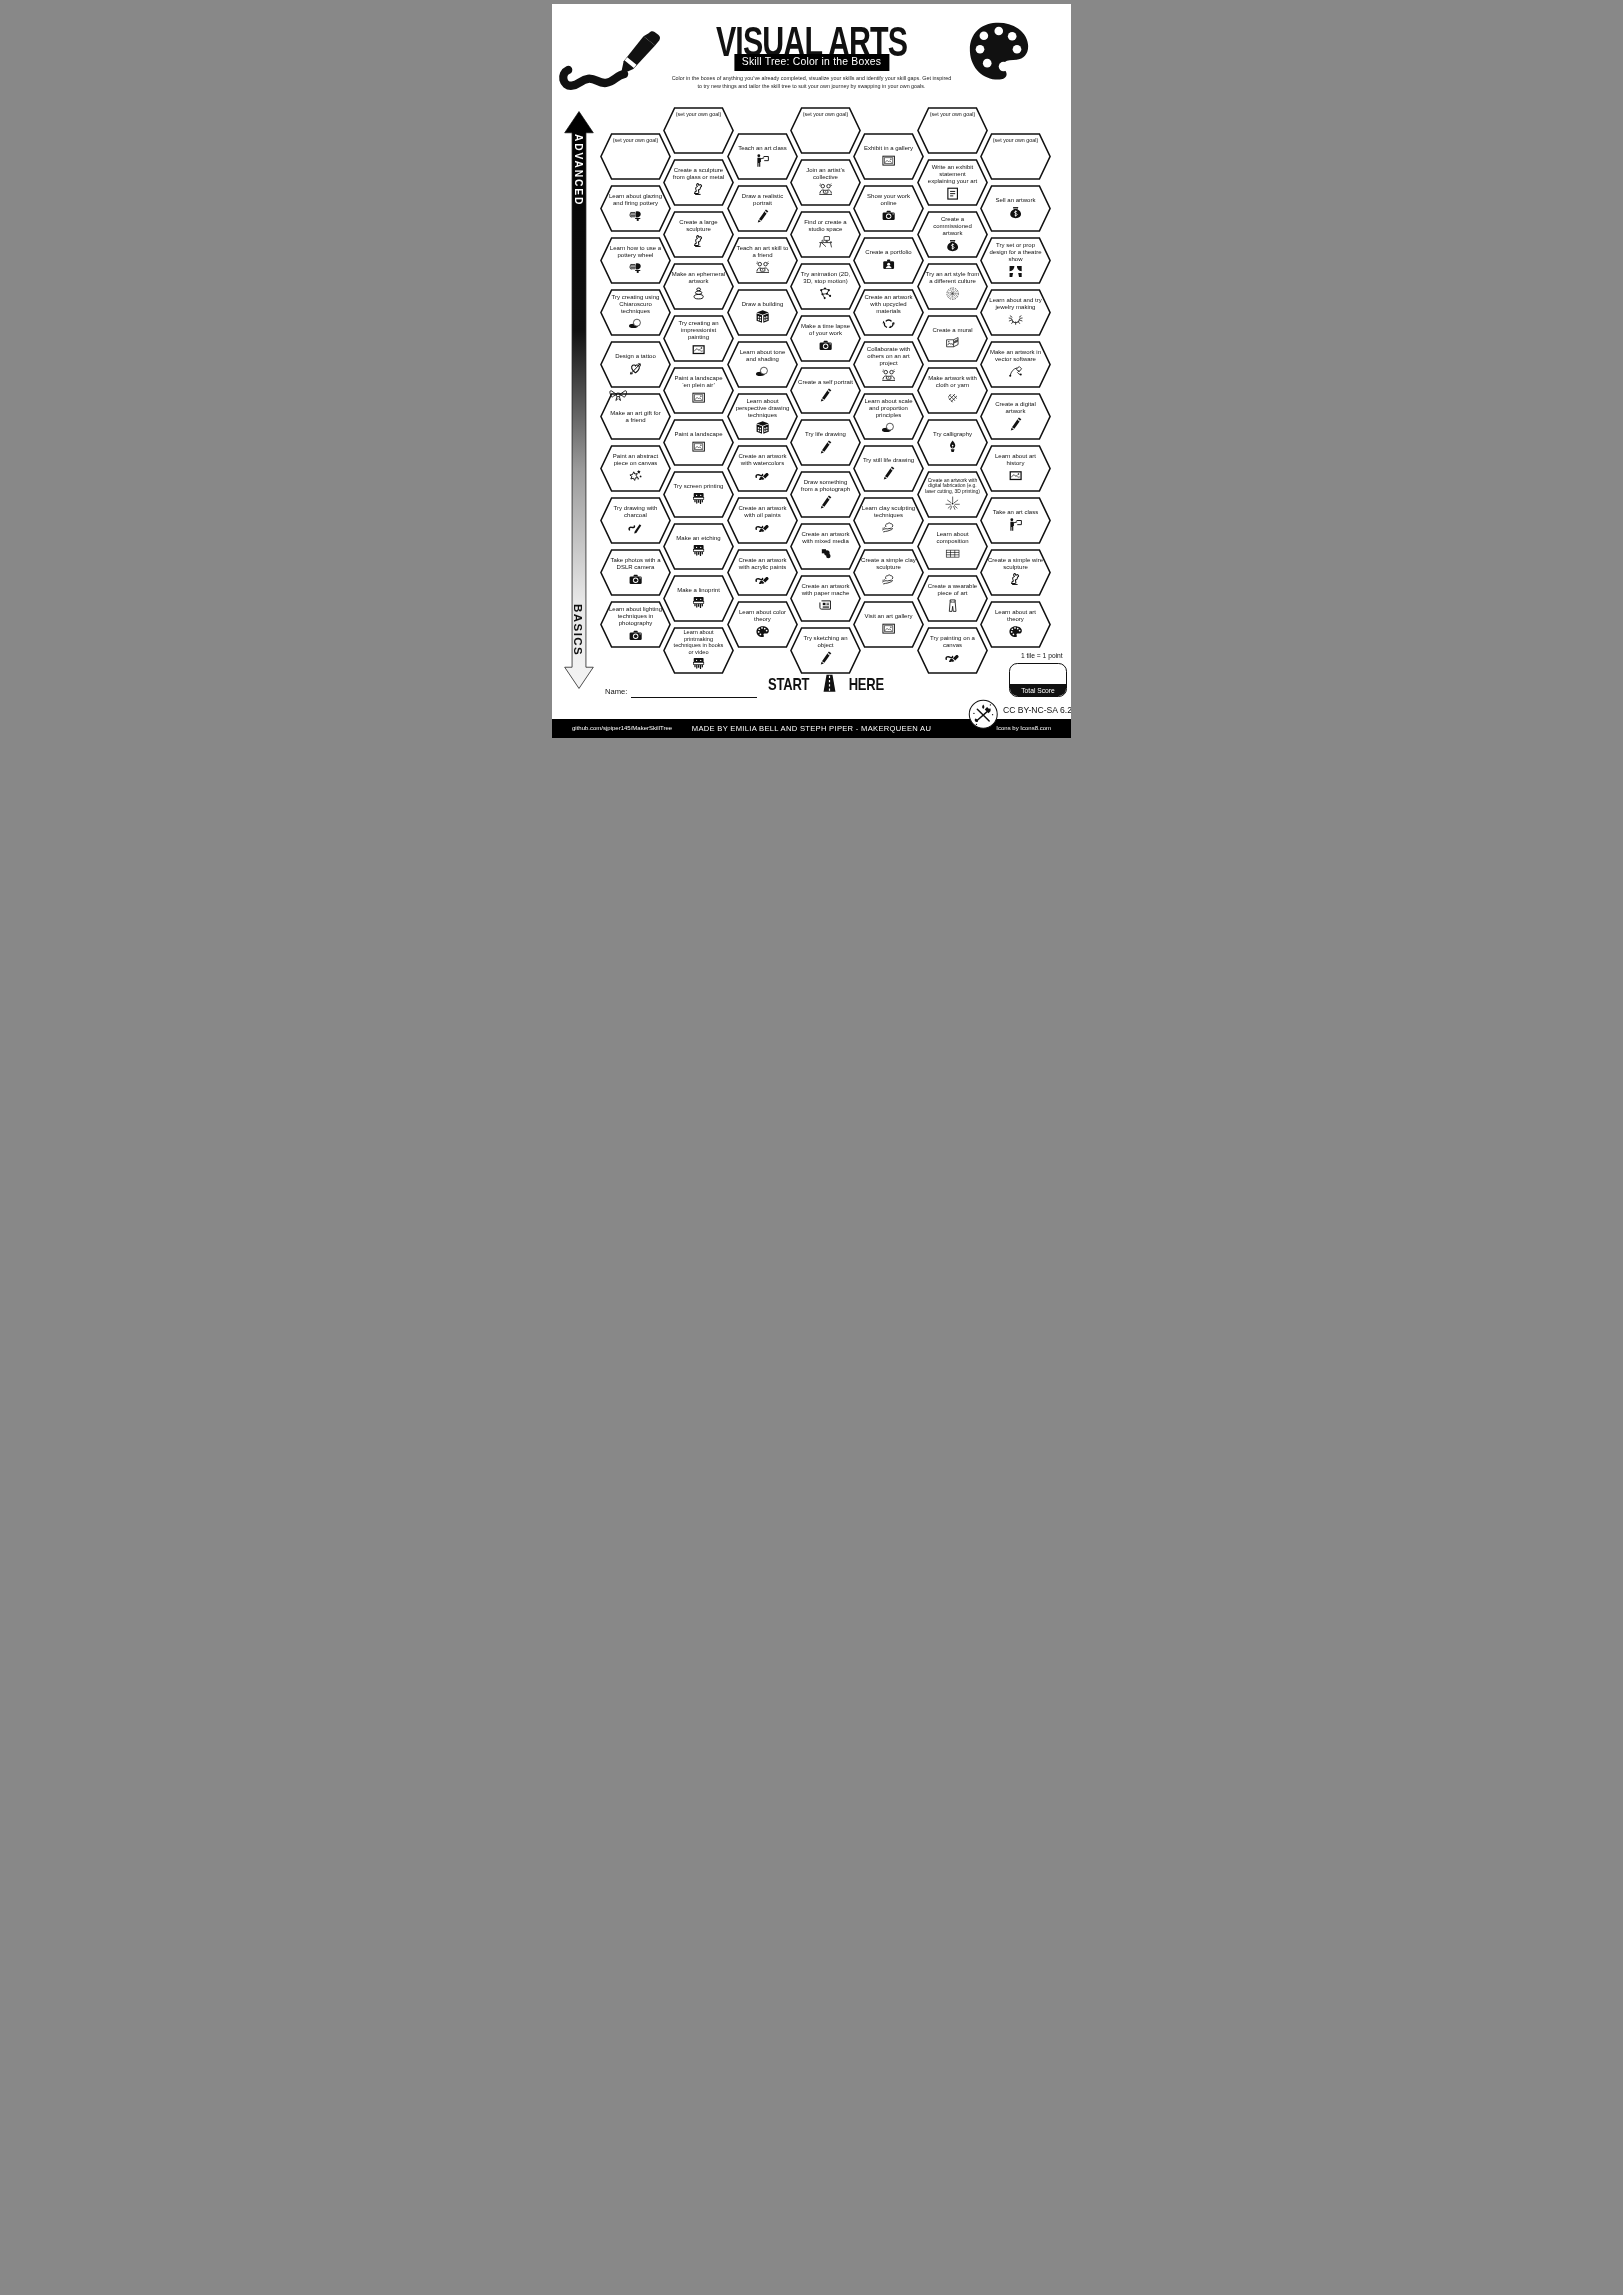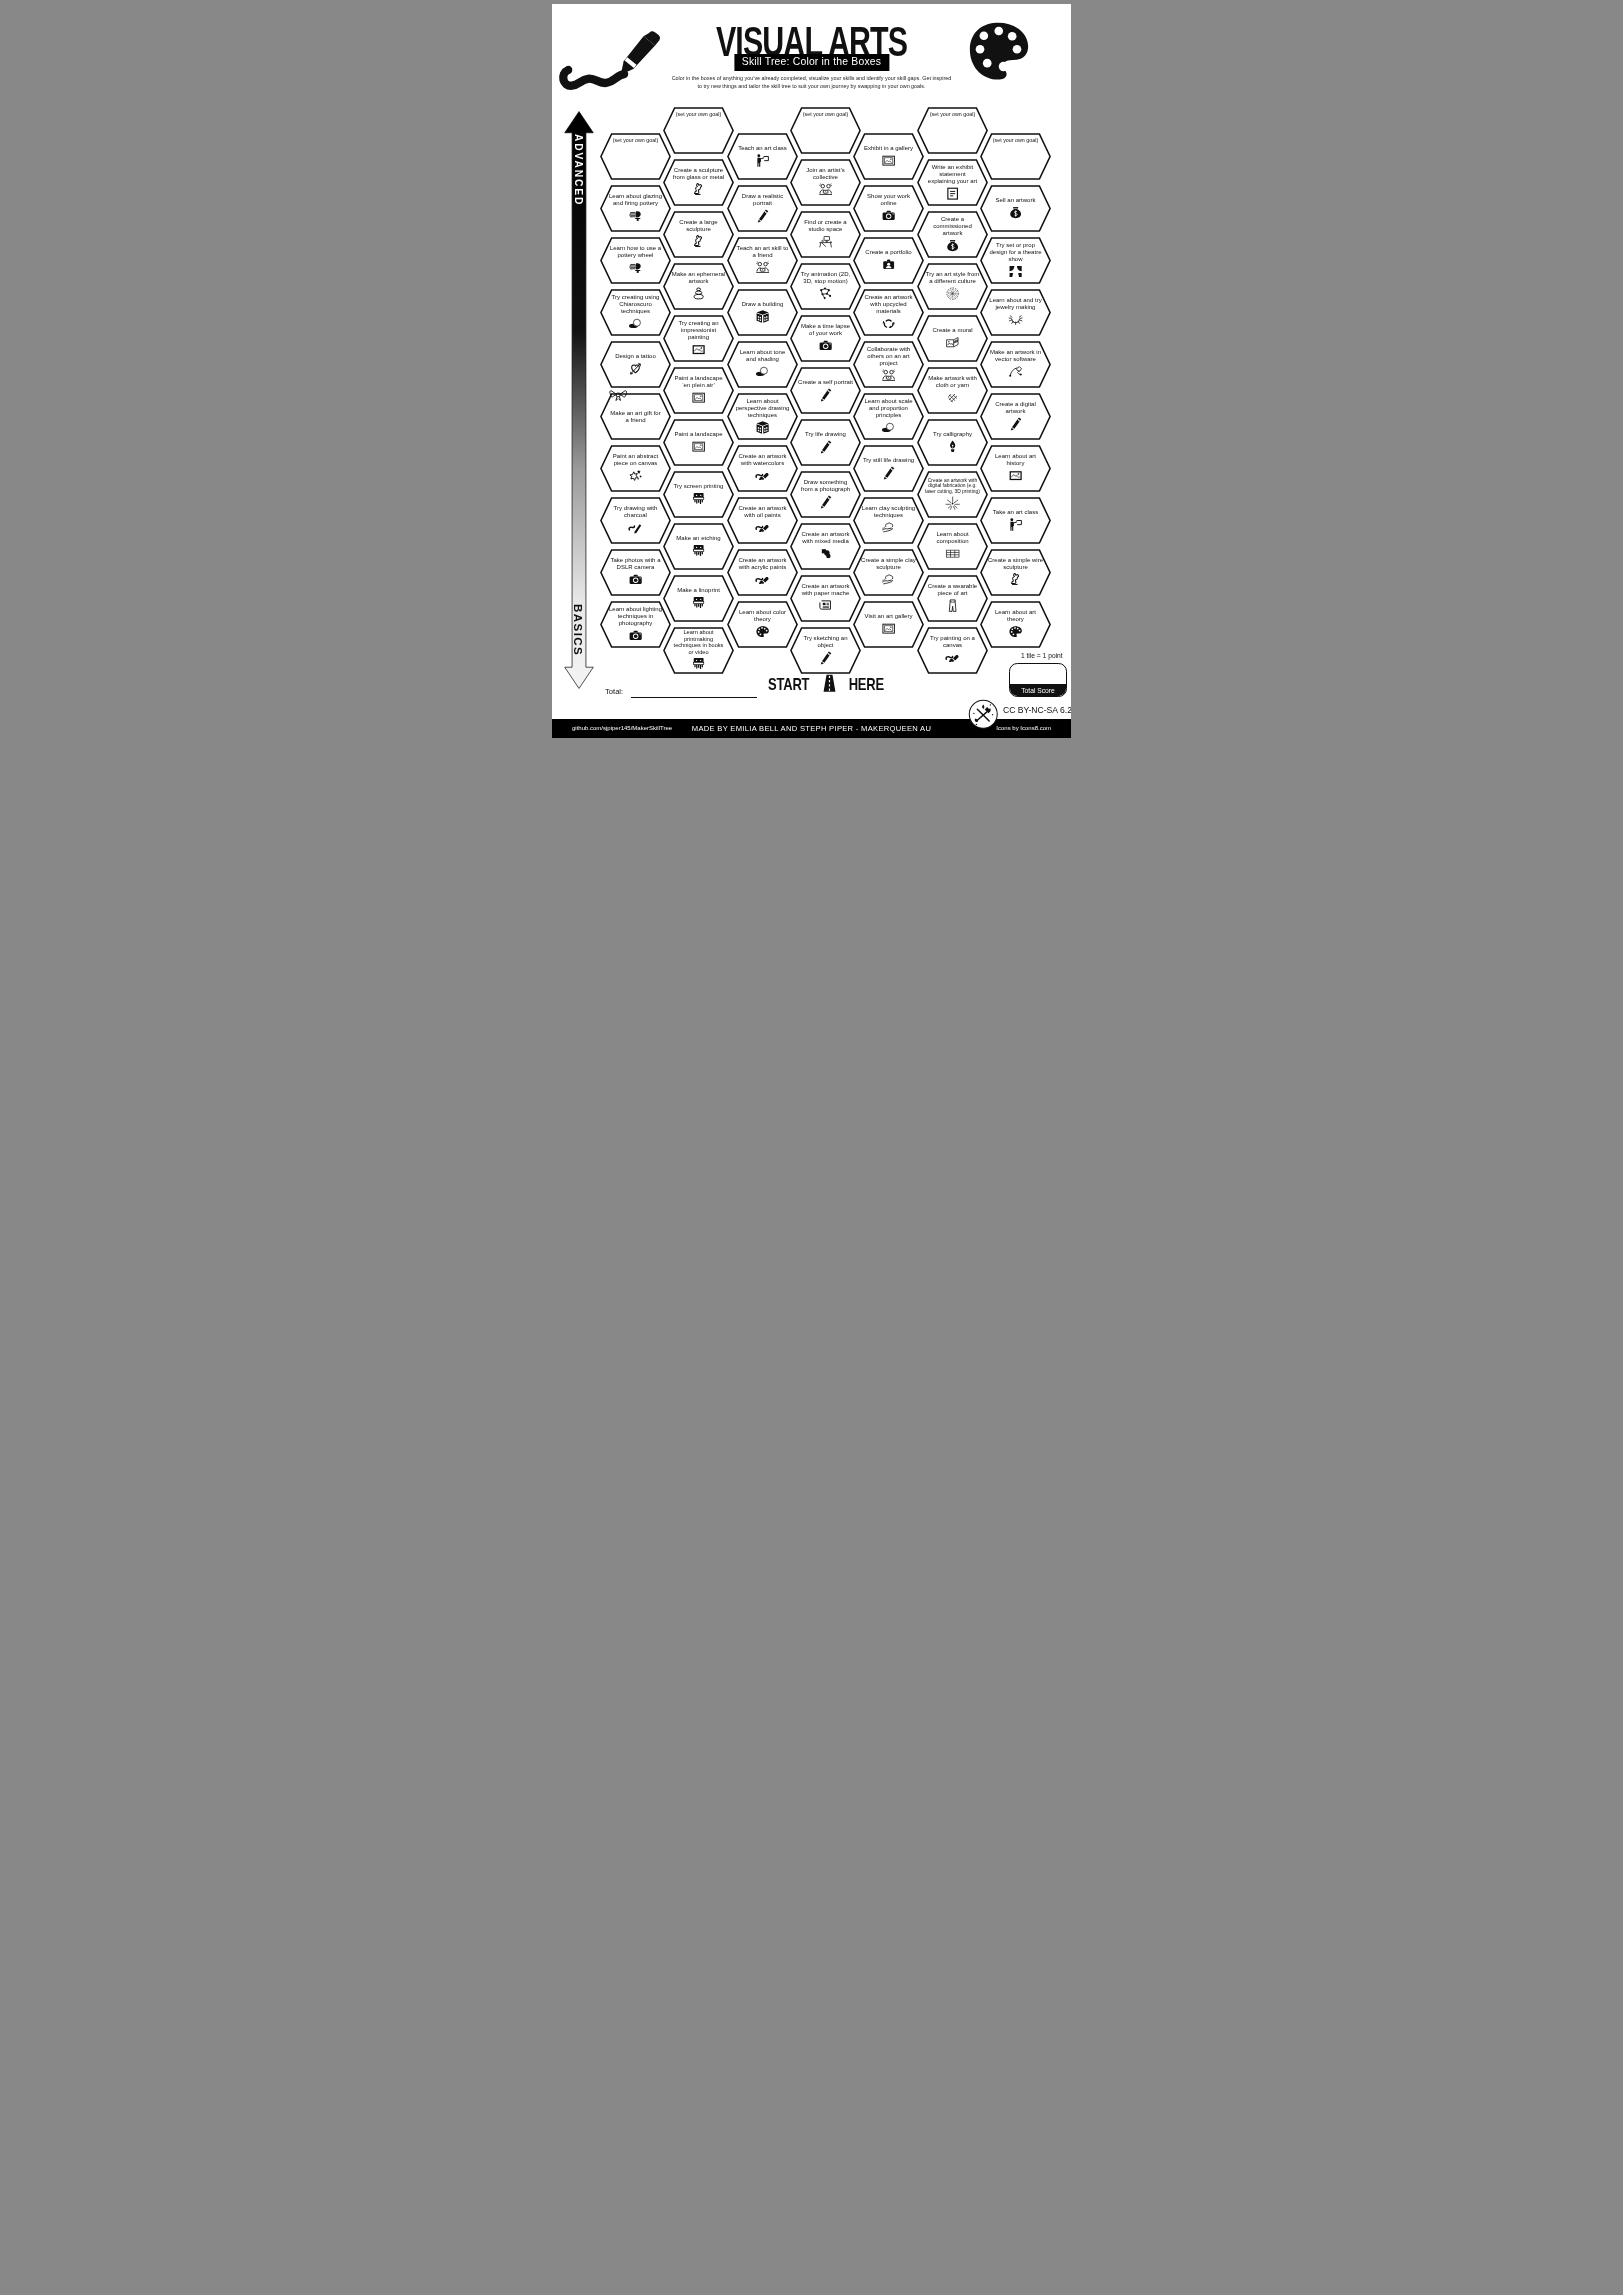--- a/index.html
+++ b/index.html
@@ -1436,21 +1436,21 @@
         </svg>
     </span>
     <span class="start-word">HERE</span>
   </div>
 
   <div class="tile-note">1 tile = 1 point</div>
   <div class="score-box">
     <div class="score-label">Total Score</div>
   </div>
 
-  <div class="name-row">Total:</div>
+  <div class="name-row">Name:</div>
   <div class="name-line"></div>
 
   <div class="maker-logo">
     <svg width="30.5" height="30.5" viewBox="0 0 72 72">
       <circle cx="36" cy="36" r="33" fill="#fff" stroke="#111" stroke-width="2.4"></circle>
       <g stroke="#111" stroke-width="3.4" fill="none" stroke-linecap="round">
         <path d="M20 52 L52 24"></path>
           <path d="M22 24 L50 52"></path>
       </g>
       <path d="M45 19 l9 9 -5.5 5.5 -9 -9 z" fill="#111"></path>

